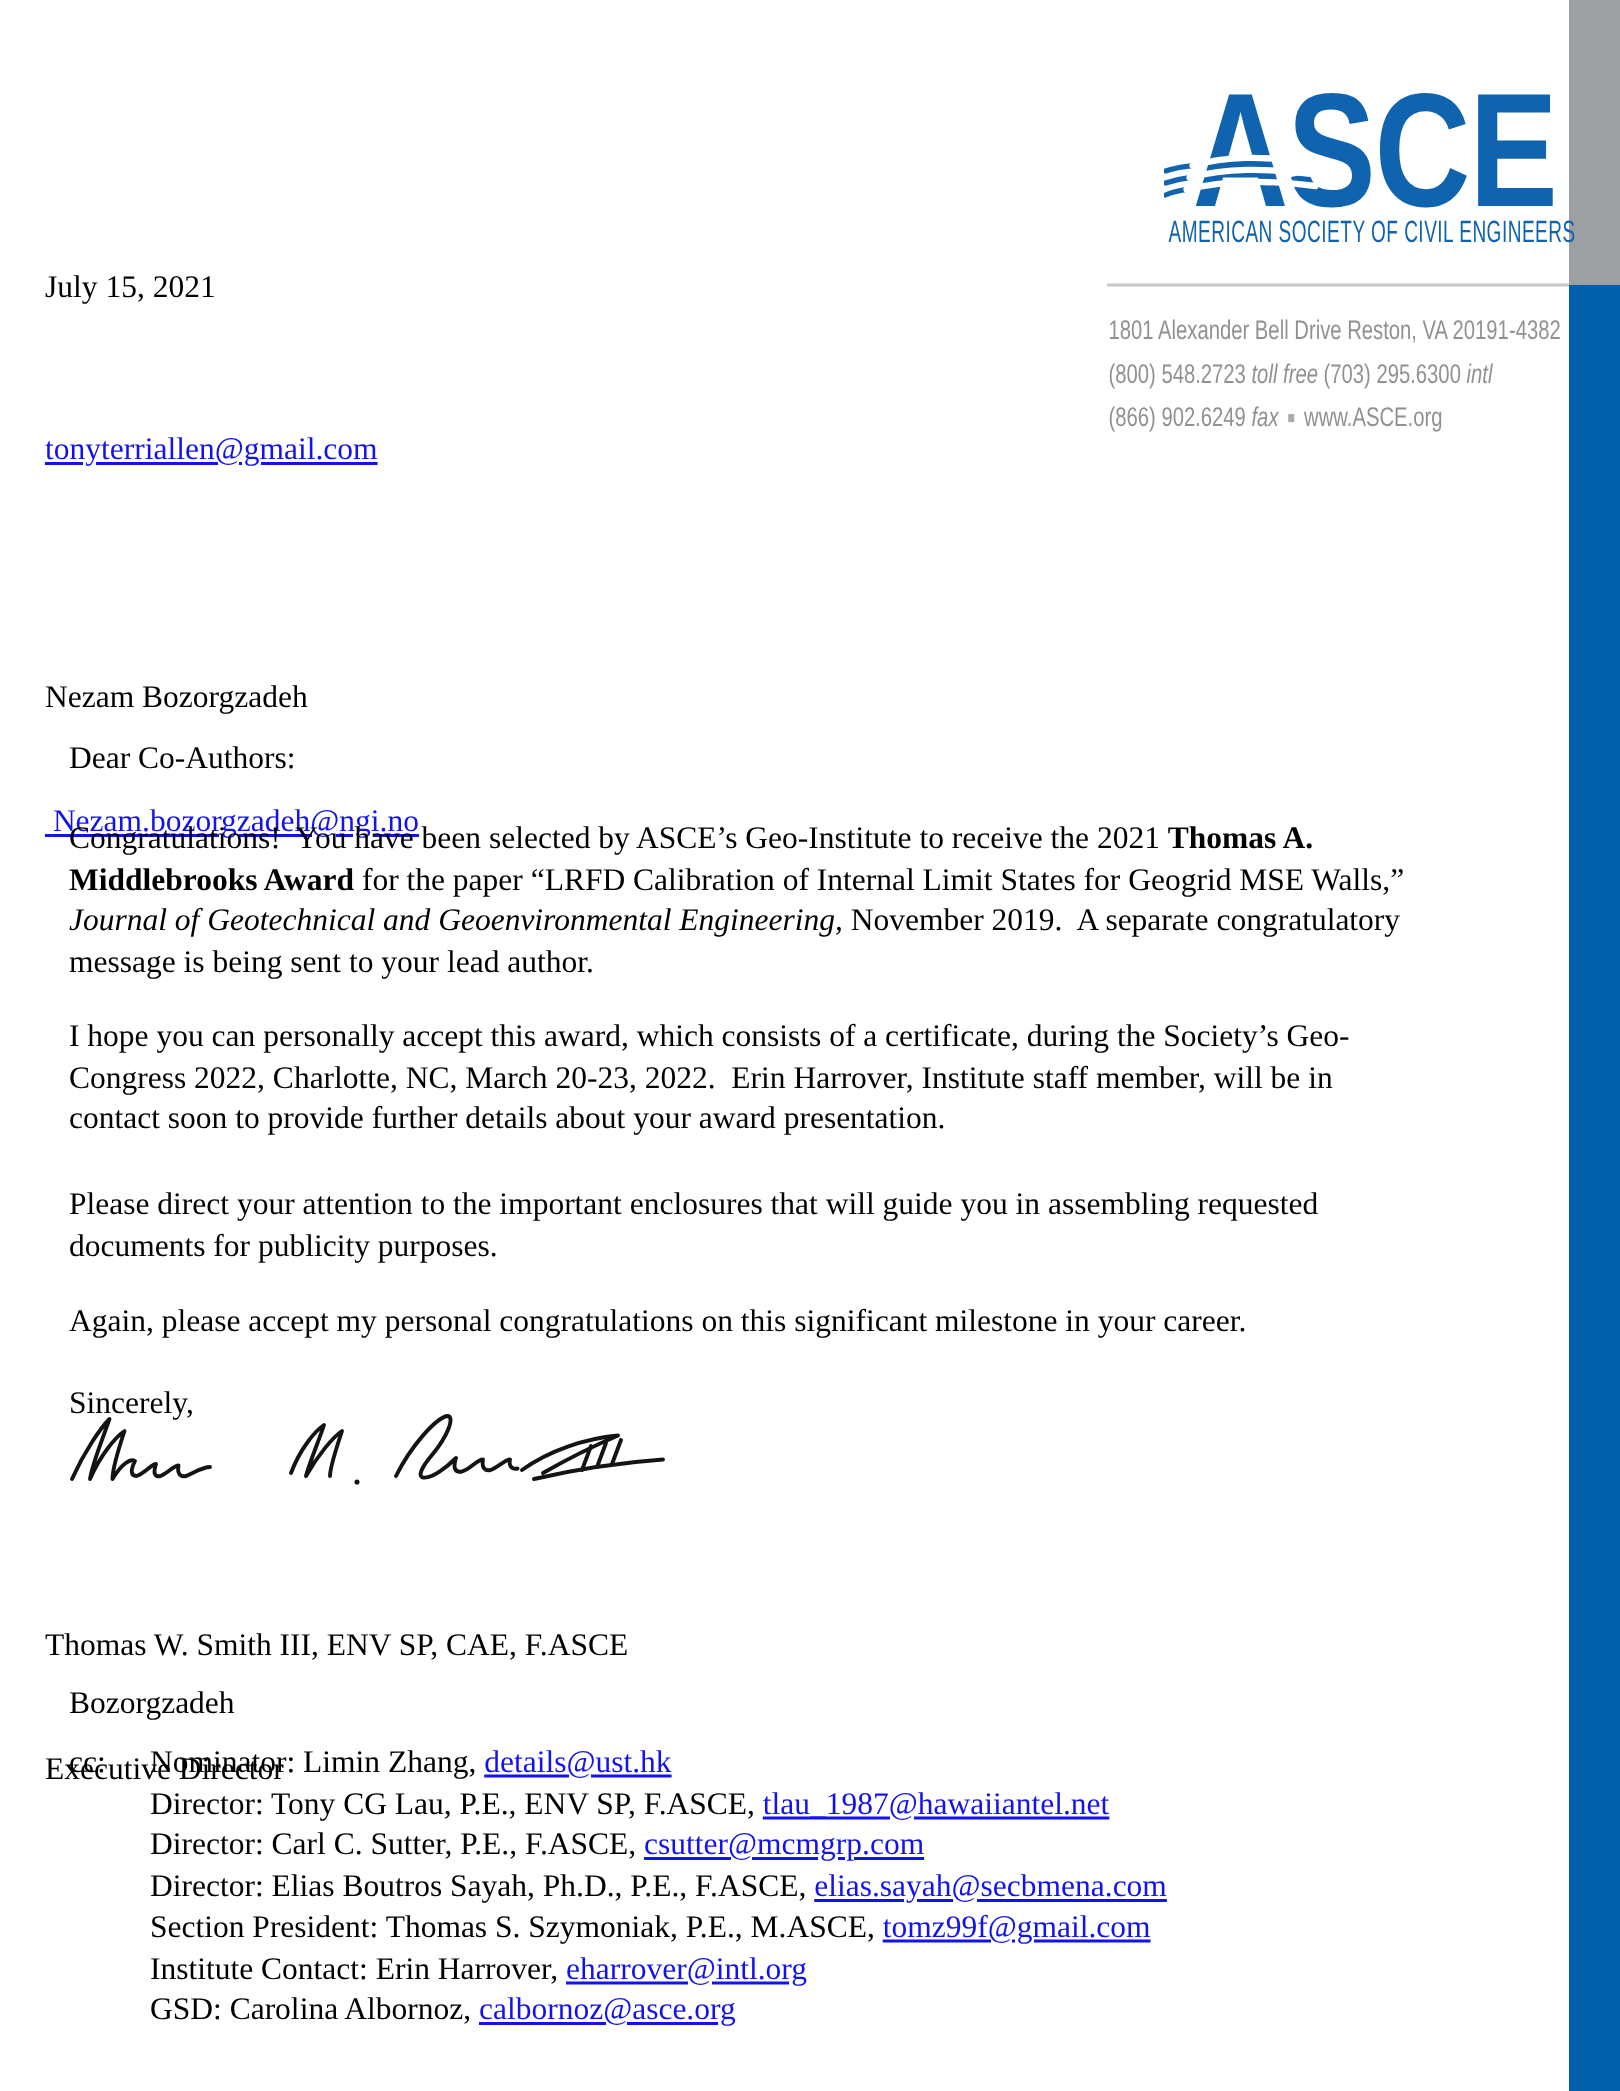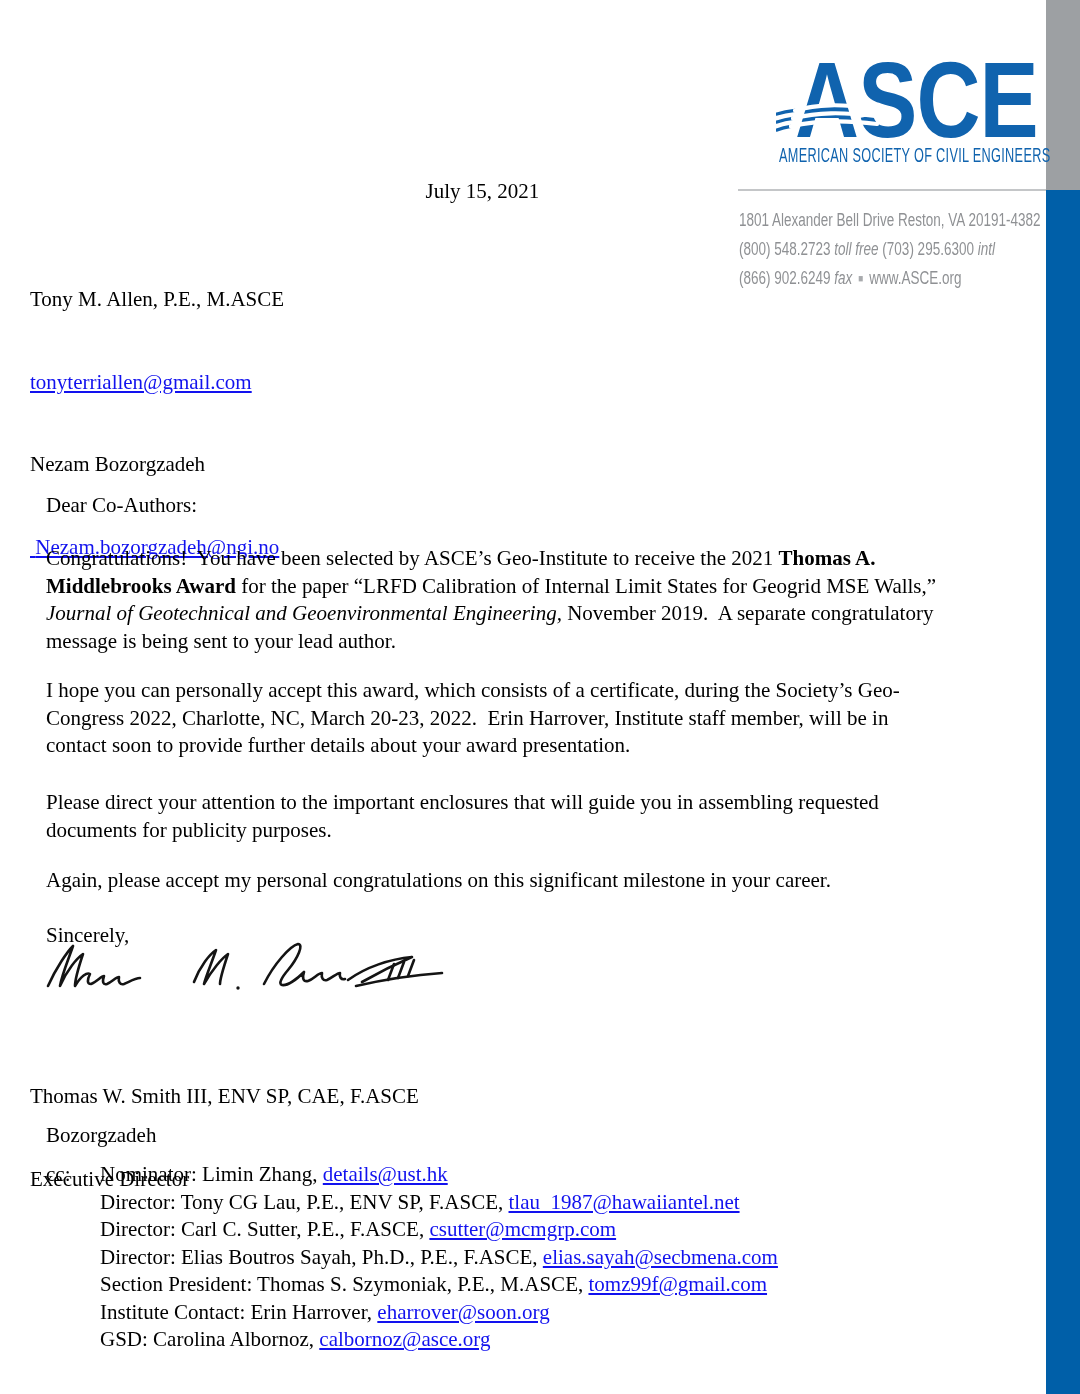--- a/index.html
+++ b/index.html
@@ -84,24 +84,23 @@
   </div>
 
   <div class="abs hdr-divider"></div>
 
   <div class="abs contact">
     <div class="hdr-line">1801 Alexander Bell Drive Reston, VA 20191-4382</div>
     <div class="hdr-line"><span>(800) 548.2723 </span><i>toll free</i><span> (703) 295.6300 </span><i>intl</i></div>
     <div class="hdr-line"><span>(866) 902.6249 </span><i>fax</i><span> </span><span class="sq">■</span><span> www.ASCE.org</span></div>
   </div>
 
-  <div class="abs t body-col" style="top:178px;text-align:center;">July 15, 2021</div>
+  <div class="abs t body-col" style="top:178px;">July 15, 2021</div>
 
   <div class="abs t body-col" style="top:231px;">
-    <div>Tony M. Allen, P.E., M.ASCE</div>
     <div><a class="email">tonyterriallen@gmail.com</a></div>
   </div>
   <div class="abs t body-col" style="top:396px;">
     <div>Nezam Bozorgzadeh</div>
     <div><a class="email"> Nezam.bozorgzadeh@ngi.no</a></div>
   </div>
 
   <p class="abs t body-col" style="top:476px;">Dear Co-Authors:</p>
 
   <p class="abs t body-col" style="top:529px;"><span>Congratulations!  You have been selected by ASCE’s Geo-Institute to receive the 2021 </span><b>Thomas A. Middlebrooks Award</b><span> for the paper “LRFD Calibration of Internal Limit States for Geogrid MSE Walls,” </span><i>Journal of Geotechnical and Geoenvironmental Engineering,</i><span> November 2019.  A separate congratulatory message is being sent to your lead author.</span></p>
@@ -131,18 +130,18 @@
   <p class="abs t body-col" style="top:1106px;">Bozorgzadeh</p>
 
   <div class="abs t cc-block">
     <span class="cc-label">cc:</span>
     <div class="cc-lines">
       <div class="t"><span>Nominator: Limin Zhang, </span><a class="email">details@ust.hk</a></div>
       <div class="t"><span>Director: Tony CG Lau, P.E., ENV SP, F.ASCE, </span><a class="email">tlau_1987@hawaiiantel.net</a></div>
       <div class="t"><span>Director: Carl C. Sutter, P.E., F.ASCE, </span><a class="email">csutter@mcmgrp.com</a></div>
       <div class="t"><span>Director: Elias Boutros Sayah, Ph.D., P.E., F.ASCE, </span><a class="email">elias.sayah@secbmena.com</a></div>
       <div class="t"><span>Section President: Thomas S. Szymoniak, P.E., M.ASCE, </span><a class="email">tomz99f@gmail.com</a></div>
-      <div class="t"><span>Institute Contact: Erin Harrover, </span><a class="email">eharrover@soon.org</a></div>
+      <div class="t"><span>Institute Contact: Erin Harrover, </span><a class="email">eharrover@intl.org</a></div>
       <div class="t"><span>GSD: Carolina Albornoz, </span><a class="email">calbornoz@asce.org</a></div>
     </div>
   </div>
 
 </div>
 
 </body></html>

